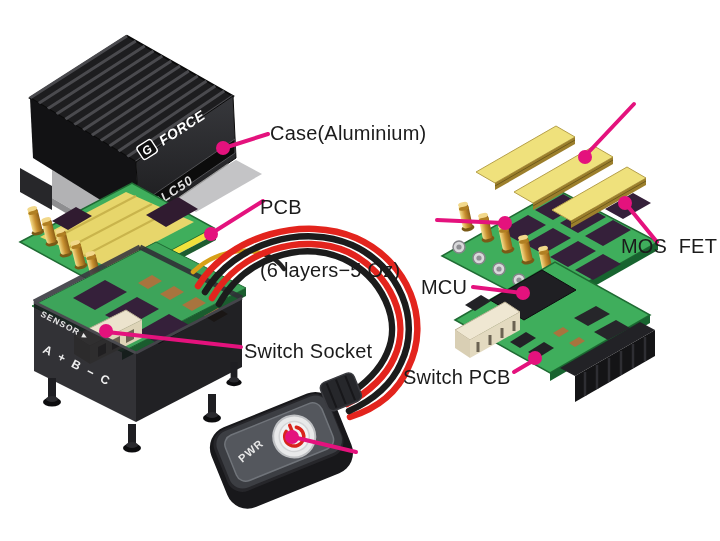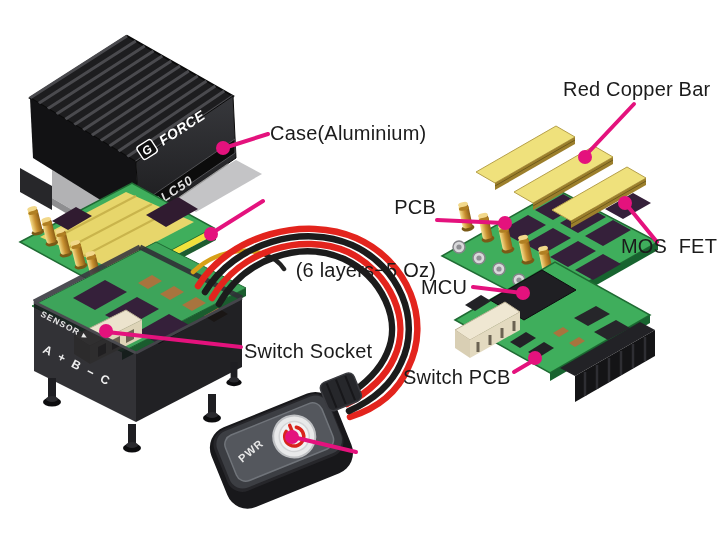--- a/index.html
+++ b/index.html
@@ -1,21 +1,21 @@
 <!DOCTYPE html>
 <html><head>
 <meta charset="utf-8">
 <style>
   html,body{margin:0;padding:0;background:#fff;}
   #stage{position:relative;width:720px;height:541px;background:#ffffff;overflow:hidden;
          font-family:"Liberation Sans",sans-serif;}
   #art{position:absolute;left:0;top:0;}
   .lbl{position:absolute;font:20px/1.05 "Liberation Sans",sans-serif;color:#1b1b1b;
        white-space:pre;letter-spacing:.2px;}
-  .lbl.center{text-align:right;width:176px;}
+  .lbl.center{text-align:left;width:176px;}
   svg text{font-family:"Liberation Sans",sans-serif;}
 </style>
 </head>
 <body>
 
 <div id="stage">
 
 <svg id="art" width="720" height="541" viewBox="0 0 720 541">
   <defs>
     <linearGradient id="goldg" x1="0" y1="0" x2="1" y2="0">
@@ -242,21 +242,20 @@
           <line x1="514" y1="372" x2="536" y2="359"></line>
           <circle cx="535" cy="358" r="7" stroke="none"></circle>
         </g>
     <g>
           <line x1="356" y1="452" x2="293" y2="437"></line>
           <circle cx="292" cy="437" r="7" stroke="none"></circle>
         </g>
   </g>
 </svg>
 
-<div class="lbl" style="left:563px;top:79px">Red Copper Bar</div>
 <div class="lbl" style="left:270px;top:123px">Case(Aluminium)</div>
 <div class="lbl center" style="left:260px;top:155px">
   <div>PCB</div>
   <div>(6 layers−5 Oz)</div>
 </div>
 <div class="lbl" style="left:621px;top:236px">MOS  FET</div>
 <div class="lbl" style="left:421px;top:277px">MCU</div>
 <div class="lbl" style="left:244px;top:341px">Switch Socket</div>
 <div class="lbl" style="left:403px;top:367px">Switch PCB</div>
 

